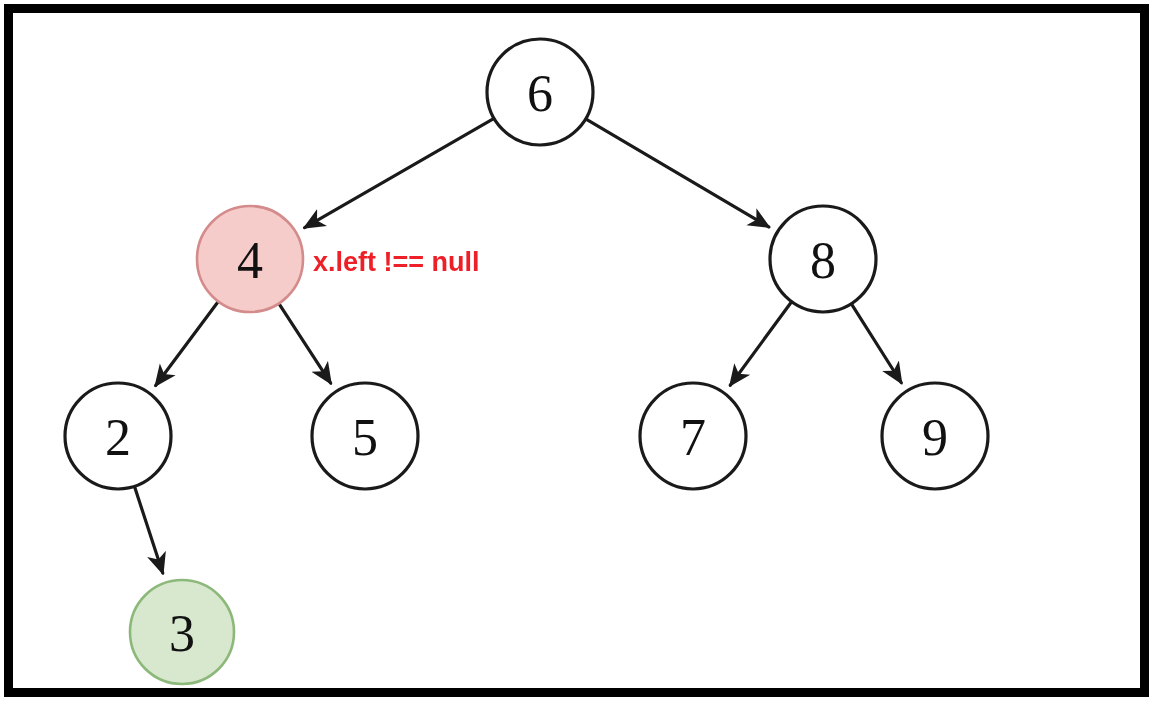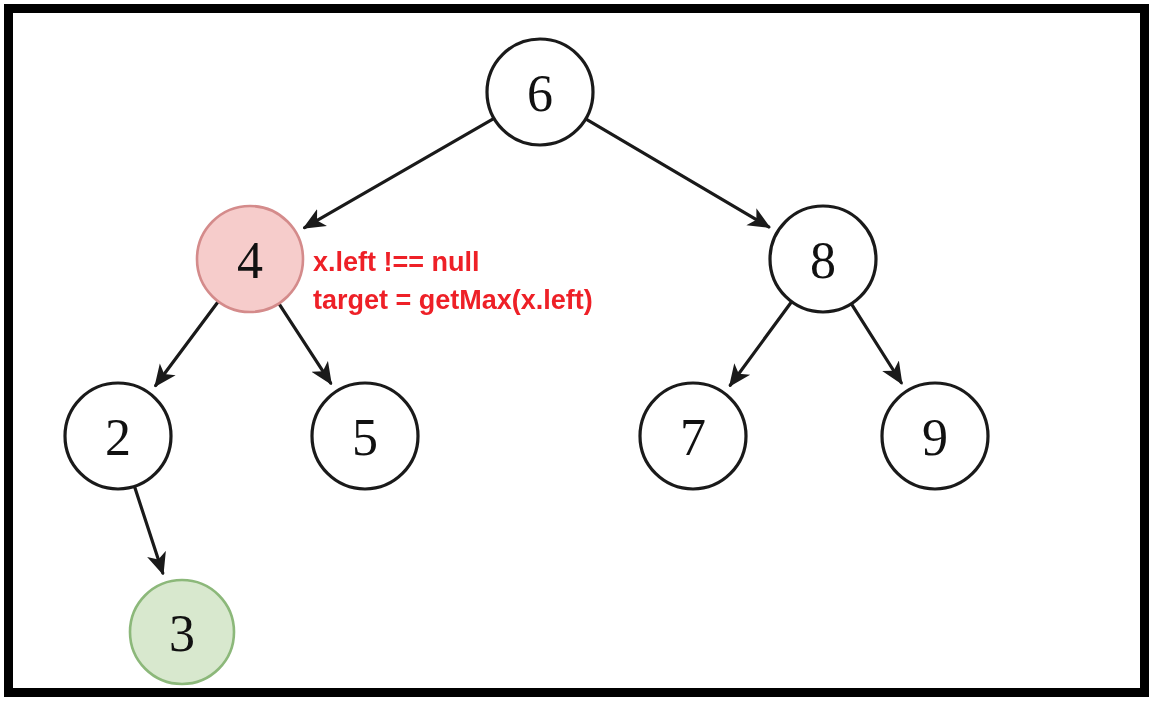--- a/index.html
+++ b/index.html
@@ -89,17 +89,16 @@
       <div class="node-label" style="left: 540px; top: 94px; color: rgb(17, 17, 17);">6</div>
       <div class="node-label" style="left: 250px; top: 261px; color: rgb(17, 17, 17);">4</div>
       <div class="node-label" style="left: 823px; top: 261px; color: rgb(17, 17, 17);">8</div>
       <div class="node-label" style="left: 118px; top: 438px; color: rgb(17, 17, 17);">2</div>
       <div class="node-label" style="left: 365px; top: 438px; color: rgb(17, 17, 17);">5</div>
       <div class="node-label" style="left: 693px; top: 438px; color: rgb(17, 17, 17);">7</div>
       <div class="node-label" style="left: 935px; top: 438px; color: rgb(17, 17, 17);">9</div>
       <div class="node-label" style="left: 182px; top: 634px; color: rgb(17, 17, 17);">3</div>
     </div>
 
-  <div class="annot" id="annot" style="left: 313px; top: 243px; color: rgb(238, 32, 39);">
+  <div class="annot" id="annot" style="left: 313px; top: 243px; color: rgb(238, 32, 39); text-align: right;">
     <div>x.left !== null</div>
-    <div>target = getMax(x.left)</div>
   </div>
 </div>
 
 </body></html>

